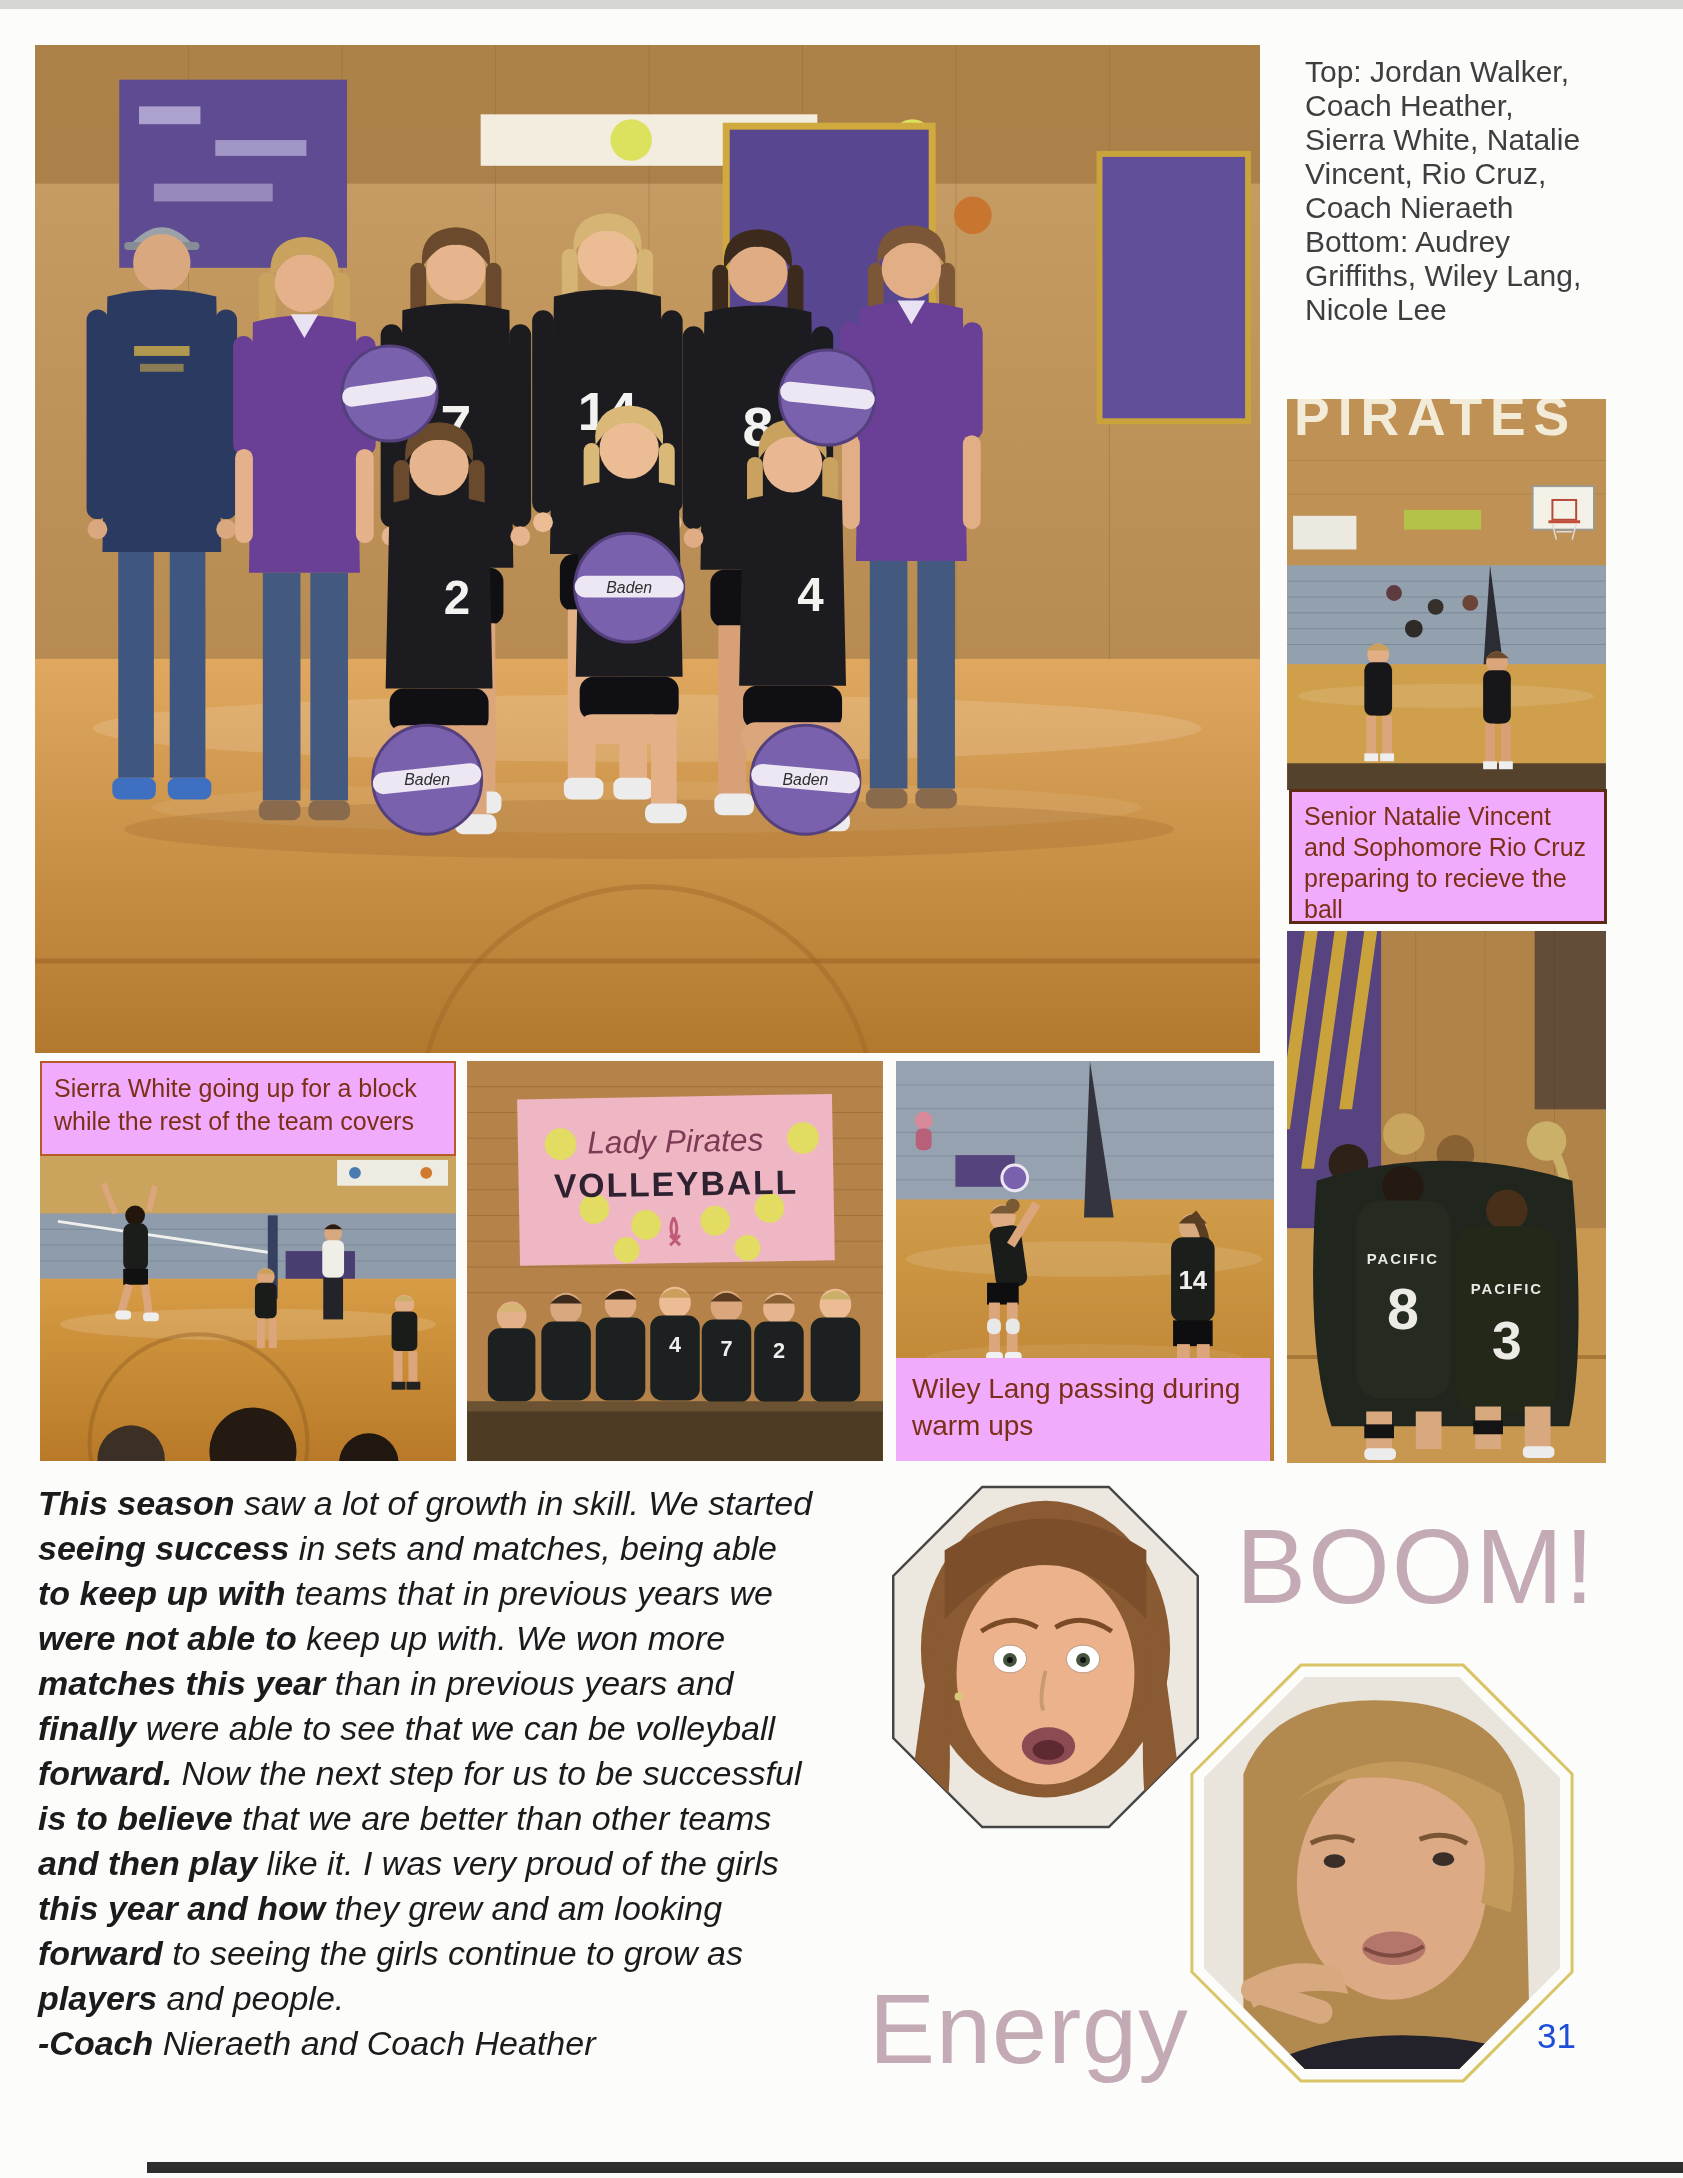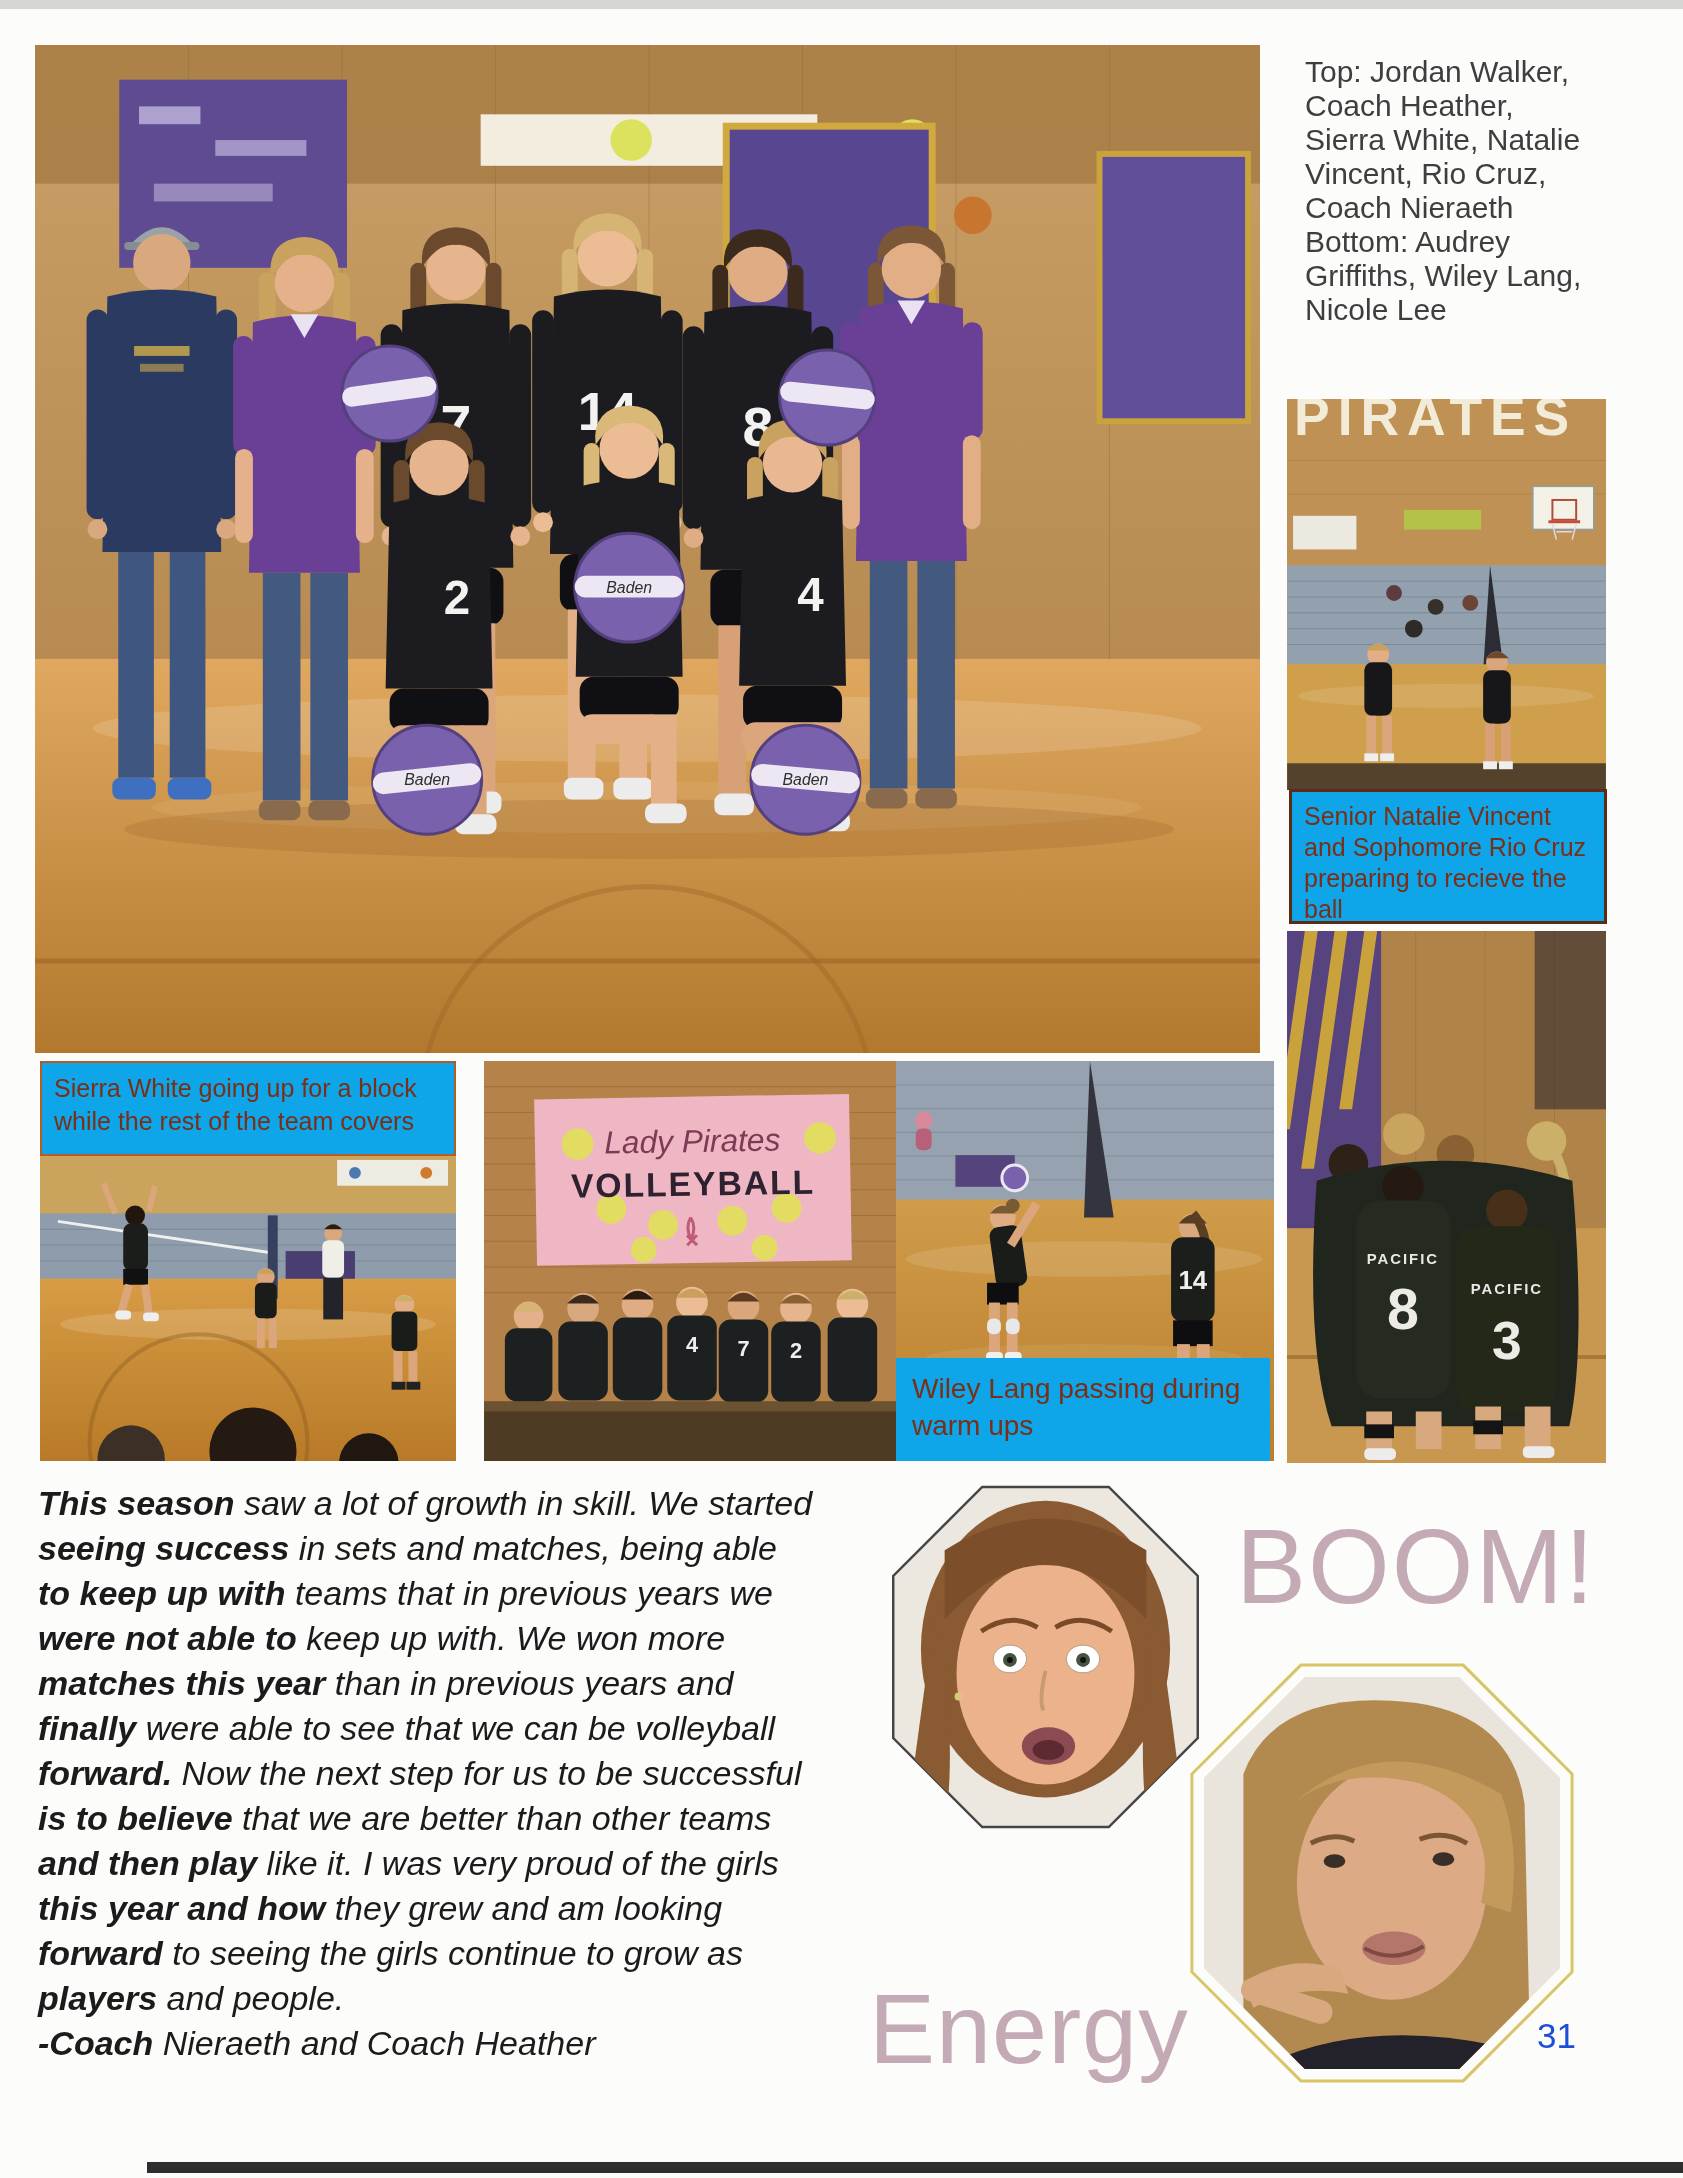--- a/index.html
+++ b/index.html
@@ -7,25 +7,25 @@
         font-family:"Liberation Sans",sans-serif;}
   .scan-top{position:absolute;left:0;top:0;right:0;height:9px;background:#d6d6d3;}
   .scan-bottom{position:absolute;left:147px;top:2162px;right:0;height:11px;background:#2e2e2e;}
   .photo{position:absolute;overflow:hidden;background:#c9a06a;}
   .photo svg{display:block;}
   svg text{font-family:"Liberation Sans",sans-serif;}
   .main-photo{left:35px;top:45px;width:1225px;height:1008px;}
   .photo-game{left:1287px;top:399px;width:319px;height:391px;}
   .photo-huddle{left:1287px;top:931px;width:319px;height:532px;}
   .photo-block{left:40px;top:1156px;width:416px;height:305px;}
-  .photo-banner{left:467px;top:1061px;width:416px;height:400px;margin-left:17px;}
+  .photo-banner{left:467px;top:1061px;width:416px;height:400px;}
   .photo-passing{left:896px;top:1061px;width:378px;height:400px;}
   .roster{position:absolute;left:1305px;top:55px;width:366px;color:#3e3e3e;
           font-size:30px;line-height:34px;white-space:pre-line;}
-  .caption{position:absolute;background:#0ea5e9;color:#7b2f16;box-sizing:border-box;}
+  .caption{position:absolute;background:#f0abfc;color:#7b2f16;box-sizing:border-box;}
   .caption-natalie{left:1289px;top:789px;width:318px;height:135px;border:3px solid #5d2b15;
           font-size:25px;line-height:31px;padding:9px 12px;}
   .caption-sierra{left:40px;top:1061px;width:416px;height:95px;border:2px solid #b65a28;
           font-size:25px;line-height:33px;padding:9px 12px;}
   .caption-wiley{left:0;right:4px;bottom:0;height:103px;font-size:28px;line-height:37px;
           padding:12px 16px;}
   .quote{position:absolute;left:38px;top:1481px;width:871px;color:#1b1b1b;}
   .qline{font-size:34px;line-height:45px;font-style:italic;}
   .qline b{font-weight:700;}
   .word{position:absolute;color:#c3aab5;font-weight:400;}

